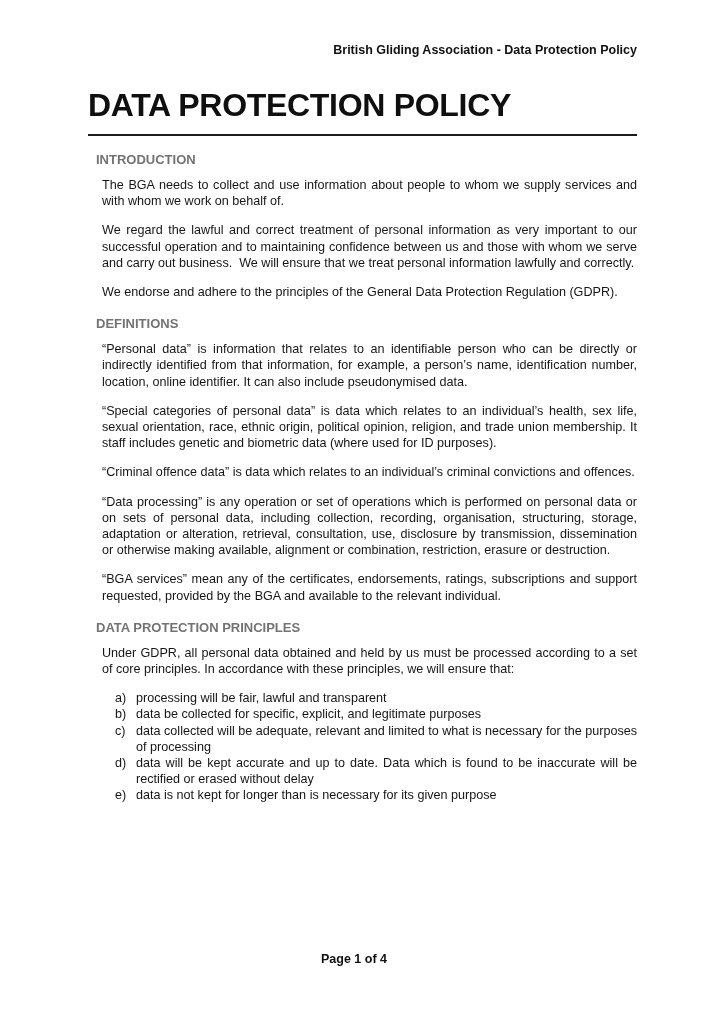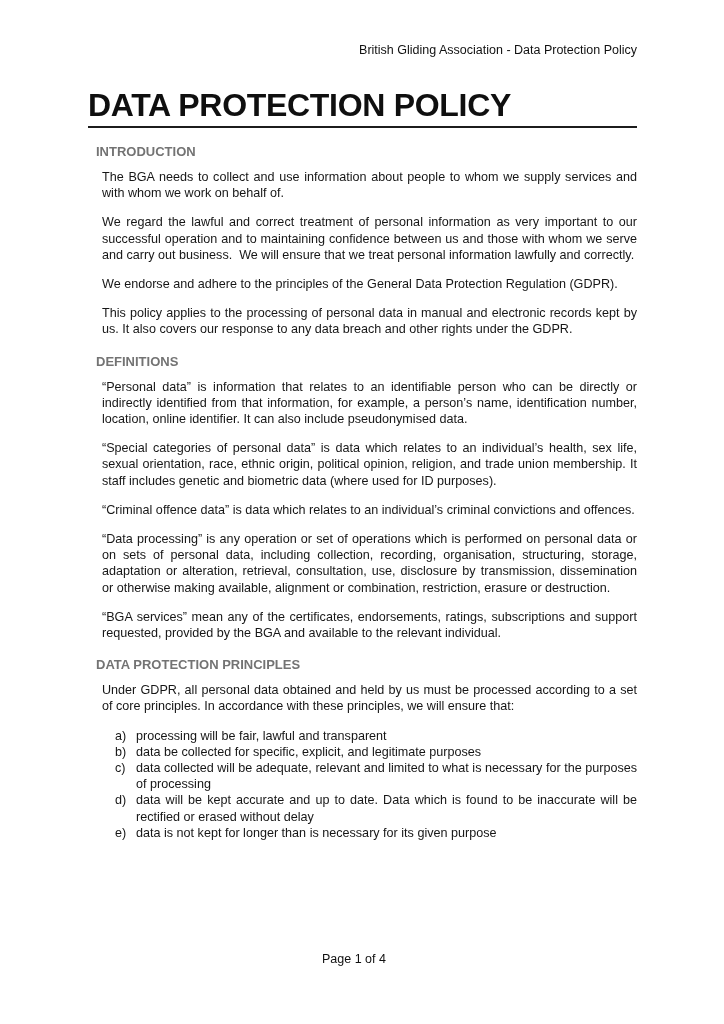--- a/index.html
+++ b/index.html
@@ -16,32 +16,32 @@
     font-family: "Liberation Sans", "DejaVu Sans", sans-serif;
     color: #161616;
   }
   .content {
     padding: 0 87px 0 88px;
   }
   .doc-header {
     margin-top: 43px;
     font-size: 12.5px;
     line-height: 14px;
-    font-weight: normal;
+    font-weight: bold;
     text-align: right;
     color: #111;
   }
   h1.doc-title {
     margin: 31px 0 0 0;
     font-size: 32px;
     line-height: 34px;
     font-weight: bold;
     letter-spacing: -0.3px;
     color: #0f0f0f;
-    padding-bottom: 4px;
+    padding-bottom: 12px;
     border-bottom: 2.5px solid #1c1c1c;
   }
   h2.section-heading {
     font-size: 13px;
     line-height: 16px;
     font-weight: bold;
     margin: 16px 0 9px 0;
     color: #737373;
     padding-left: 8px;
   }
@@ -67,40 +67,39 @@
     flex: 1;
     text-align: justify;
   }
   .doc-footer {
     position: absolute;
     left: 0;
     right: 16px;
     bottom: 58px;
     text-align: center;
     font-size: 12.5px;
-    font-weight: normal;
+    font-weight: bold;
     color: #111;
   }
 </style>
 </head>
 <body>
 
 <div class="page">
   <div class="content">
 
     <div class="doc-header">British Gliding Association - Data Protection Policy</div>
 
     <h1 class="doc-title">DATA PROTECTION POLICY</h1>
 
     <section>
       <h2 class="section-heading">INTRODUCTION</h2>
       <p class="doc-paragraph">The BGA needs to collect and use information about people to whom we supply services and with whom we work on behalf of.</p>
       <p class="doc-paragraph">We regard the lawful and correct treatment of personal information as very important to our successful operation and to maintaining confidence between us and those with whom we serve and carry out business.&nbsp; We will ensure that we treat personal information lawfully and correctly.</p>
       <p class="doc-paragraph">We endorse and adhere to the principles of the General Data Protection Regulation (GDPR).</p>
-      <p class="doc-paragraph">This policy applies to the processing of personal data in manual and electronic records kept by us. It also covers our response to any data breach and other rights under the GDPR.</p>
     </section>
 
     <section>
       <h2 class="section-heading">DEFINITIONS</h2>
       <p class="doc-paragraph">“Personal data” is information that relates to an identifiable person who can be directly or indirectly identified from that information, for example, a person’s name, identification number, location, online identifier. It can also include pseudonymised data.</p>
       <p class="doc-paragraph">“Special categories of personal data” is data which relates to an individual’s health, sex life, sexual orientation, race, ethnic origin, political opinion, religion, and trade union membership. It staff includes genetic and biometric data (where used for ID purposes).</p>
       <p class="doc-paragraph">“Criminal offence data” is data which relates to an individual’s criminal convictions and offences.</p>
       <p class="doc-paragraph">“Data processing” is any operation or set of operations which is performed on personal data or on sets of personal data, including collection, recording, organisation, structuring, storage, adaptation or alteration, retrieval, consultation, use, disclosure by transmission, dissemination or otherwise making available, alignment or combination, restriction, erasure or destruction.</p>
       <p class="doc-paragraph">“BGA services” mean any of the certificates, endorsements, ratings, subscriptions and support requested, provided by the BGA and available to the relevant individual.</p>
     </section>

